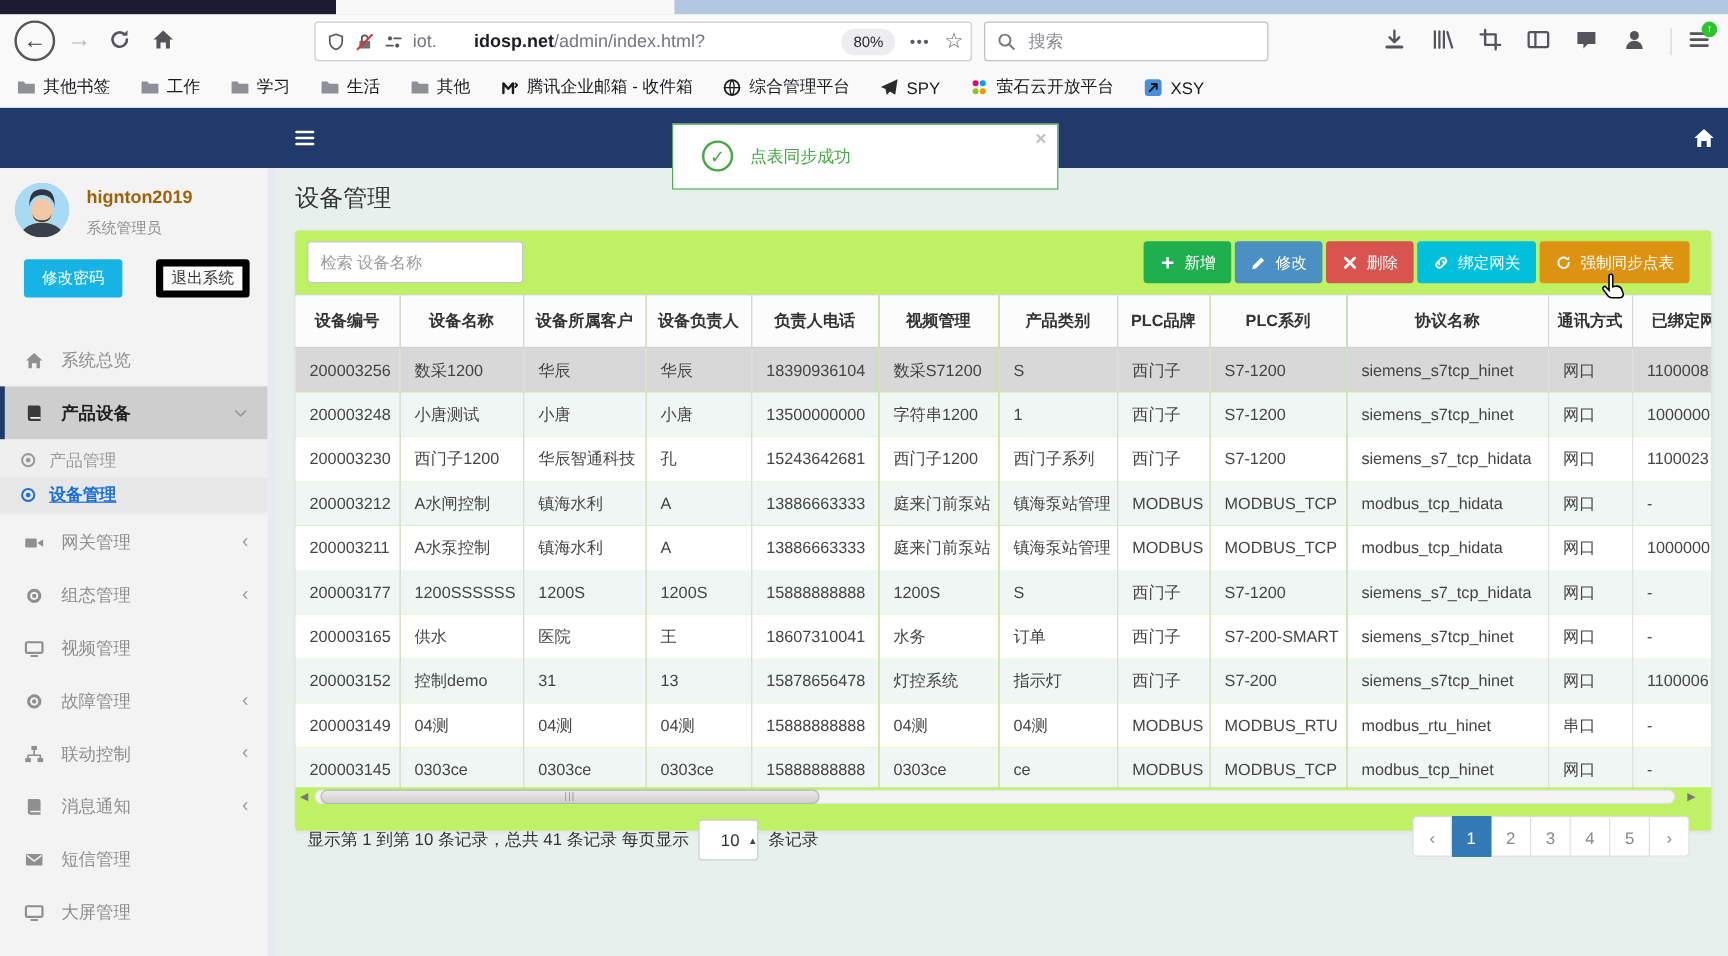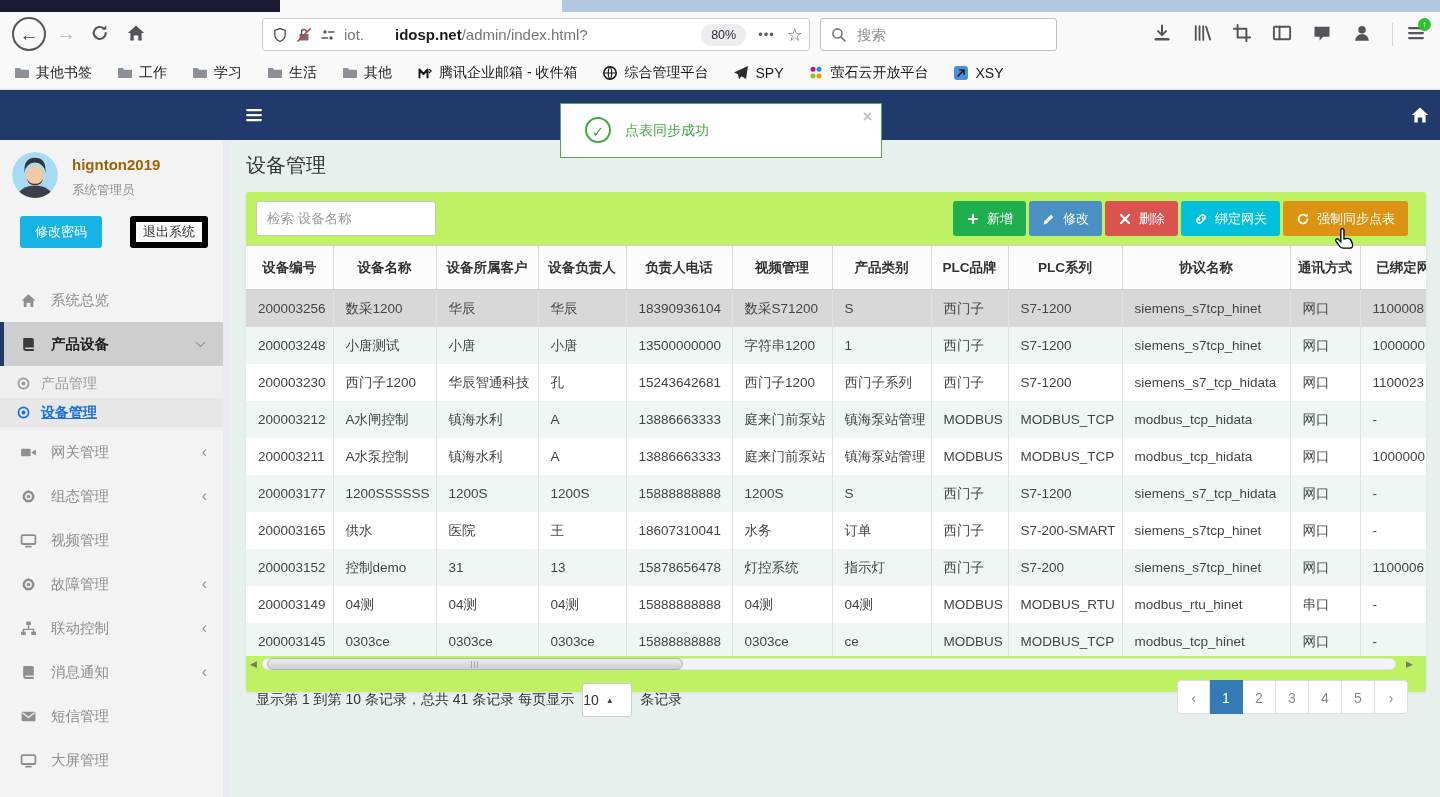--- a/index.html
+++ b/index.html
@@ -106,21 +106,21 @@
   .harrowl{position:absolute;left:4px;top:3px;font-size:9px;color:#777;}
   .harrowr{position:absolute;left:1160px;top:3px;font-size:9px;color:#777;}
   .htrack{position:absolute;left:16px;right:30px;top:2px;height:12px;background:#f4f4f4;
     border:1px solid #e2e2e2;border-radius:6px;box-sizing:border-box;}
   .hthumb{position:absolute;left:21px;top:2px;width:416px;height:12px;background:linear-gradient(#ececec,#cfcfcf);
     border:1px solid #b5b5b5;border-radius:6px;box-sizing:border-box;text-align:center;}
   .hgrip{font-size:8px;color:#8b8b8b;line-height:10px;letter-spacing:1px;}
 
   .tfoot{position:absolute;left:10px;top:490px;height:36px;display:flex;align-items:center;gap:8px;
     font-size:14px;color:#333;}
-  .pagesize{display:inline-flex;align-items:center;justify-content:flex-start;gap:7px;width:48px;height:32px;
+  .pagesize{display:inline-flex;align-items:center;justify-content:flex-end;gap:7px;width:48px;height:32px;
     border:1px solid #ccc;border-radius:3px;background:#fff;font-size:14px;color:#333;}
   .caret{font-size:8px;color:#444;}
   .pager{position:absolute;right:18px;top:488px;display:flex;list-style:none;margin:0;padding:0;}
   .pager li{width:33px;height:34px;line-height:34px;text-align:center;border:1px solid #ddd;border-left:none;
     background:#fff;color:#888;font-size:14px;box-sizing:border-box;}
   .pager li:first-child{border-left:1px solid #ddd;border-radius:4px 0 0 4px;}
   .pager li:last-child{border-radius:0 4px 4px 0;}
   .pager li.pactive{background:#337ab7;border-color:#337ab7;color:#fff;}
 
   

